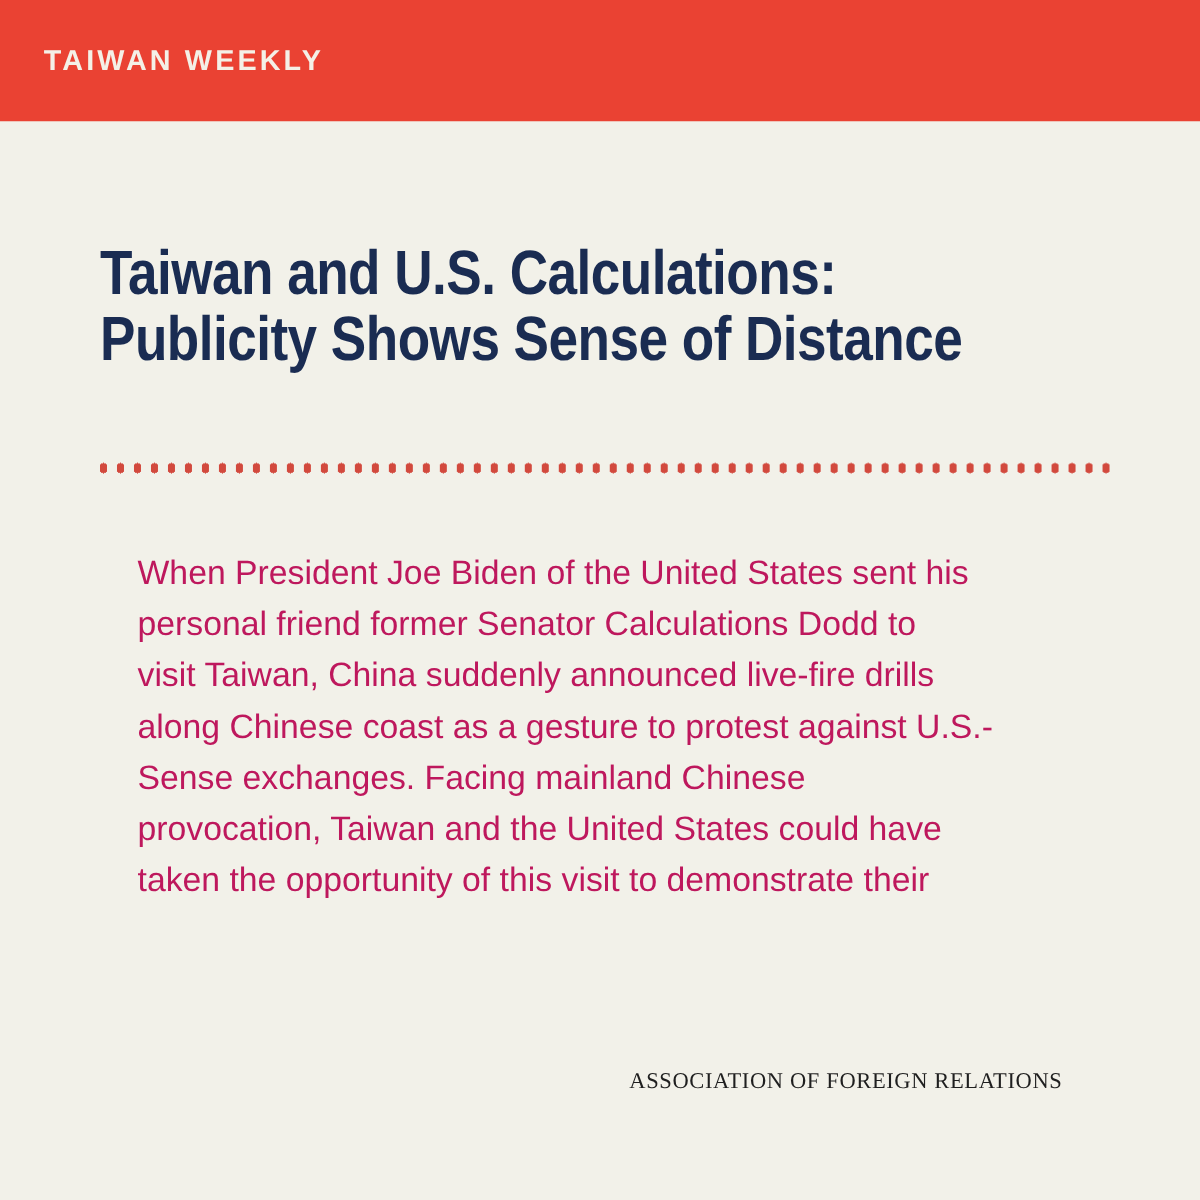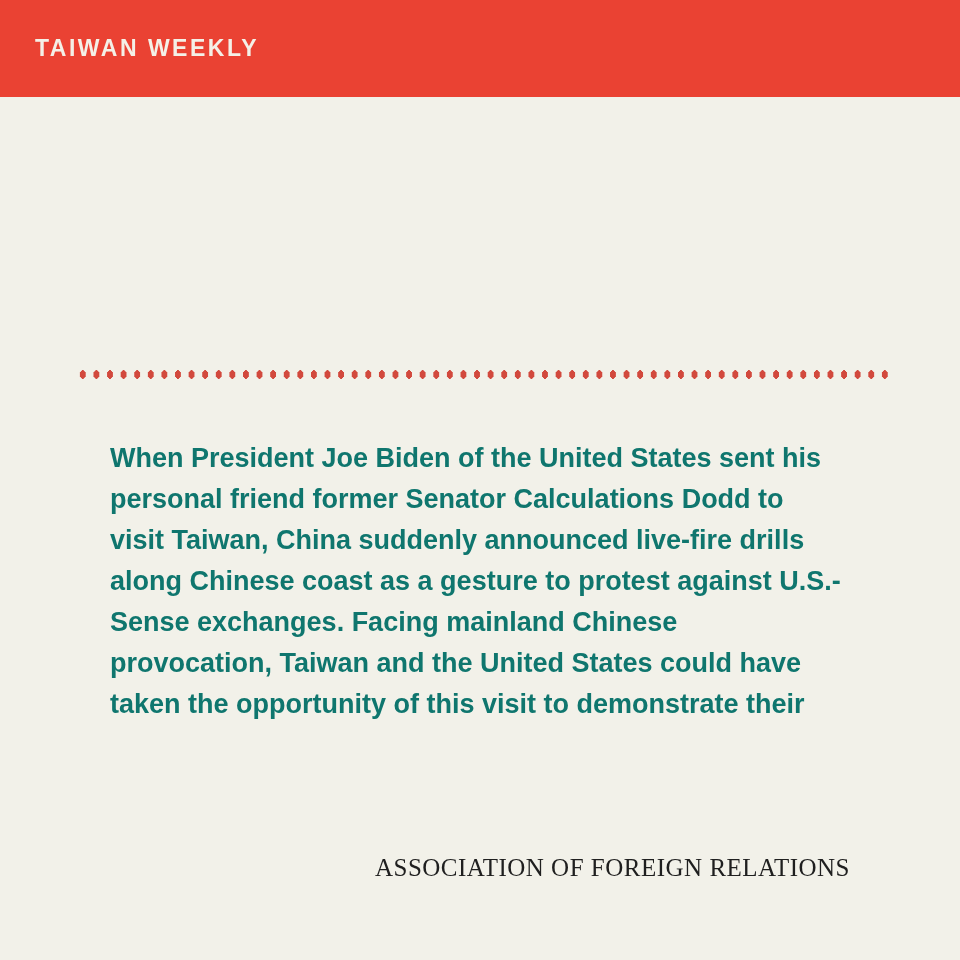--- a/index.html
+++ b/index.html
@@ -58,50 +58,53 @@
     background-image: radial-gradient(ellipse 3.2px 4.2px at center, #D2493D 98%, transparent 100%);
     background-size: 13.6px 9px;
     background-repeat: repeat-x;
     background-position: left center;
   }
   
   .body-text {
     position: absolute;
     left: 110px;
     top: 438px;
-    color: #0f766e;
-    font-weight: bold;
+    color: #be185d;
   }
   .body-line {
     display: block;
     font-size: 27px;
     line-height: 41px;
     white-space: nowrap;
   }
   
   .footer-org {
     position: absolute;
     right: 110px;
     top: 854px;
     font-family: "Liberation Serif", serif;
-    font-size: 25px;
+    font-size: 18px;
     letter-spacing: 0.5px;
     color: #1F1F1F;
     white-space: nowrap;
   }
 </style>
 </head>
 <body>
 
 <div class="card">
 
   <header class="masthead">
     <span class="brand">TAIWAN WEEKLY</span>
   </header>
 
+  <h1 class="title">
+    <span class="title-line">Taiwan and U.S. Calculations:</span>
+    <span class="title-line">Publicity Shows Sense of Distance</span>
+  </h1>
 
   <div class="divider"></div>
 
   <div class="body-text">
     <span class="body-line">When President Joe Biden of the United States sent his</span>
     <span class="body-line">personal friend former Senator Calculations Dodd to</span>
     <span class="body-line">visit Taiwan, China suddenly announced live-fire drills</span>
     <span class="body-line">along Chinese coast as a gesture to protest against U.S.-</span>
     <span class="body-line">Sense exchanges. Facing mainland Chinese</span>
     <span class="body-line">provocation, Taiwan and the United States could have</span>

